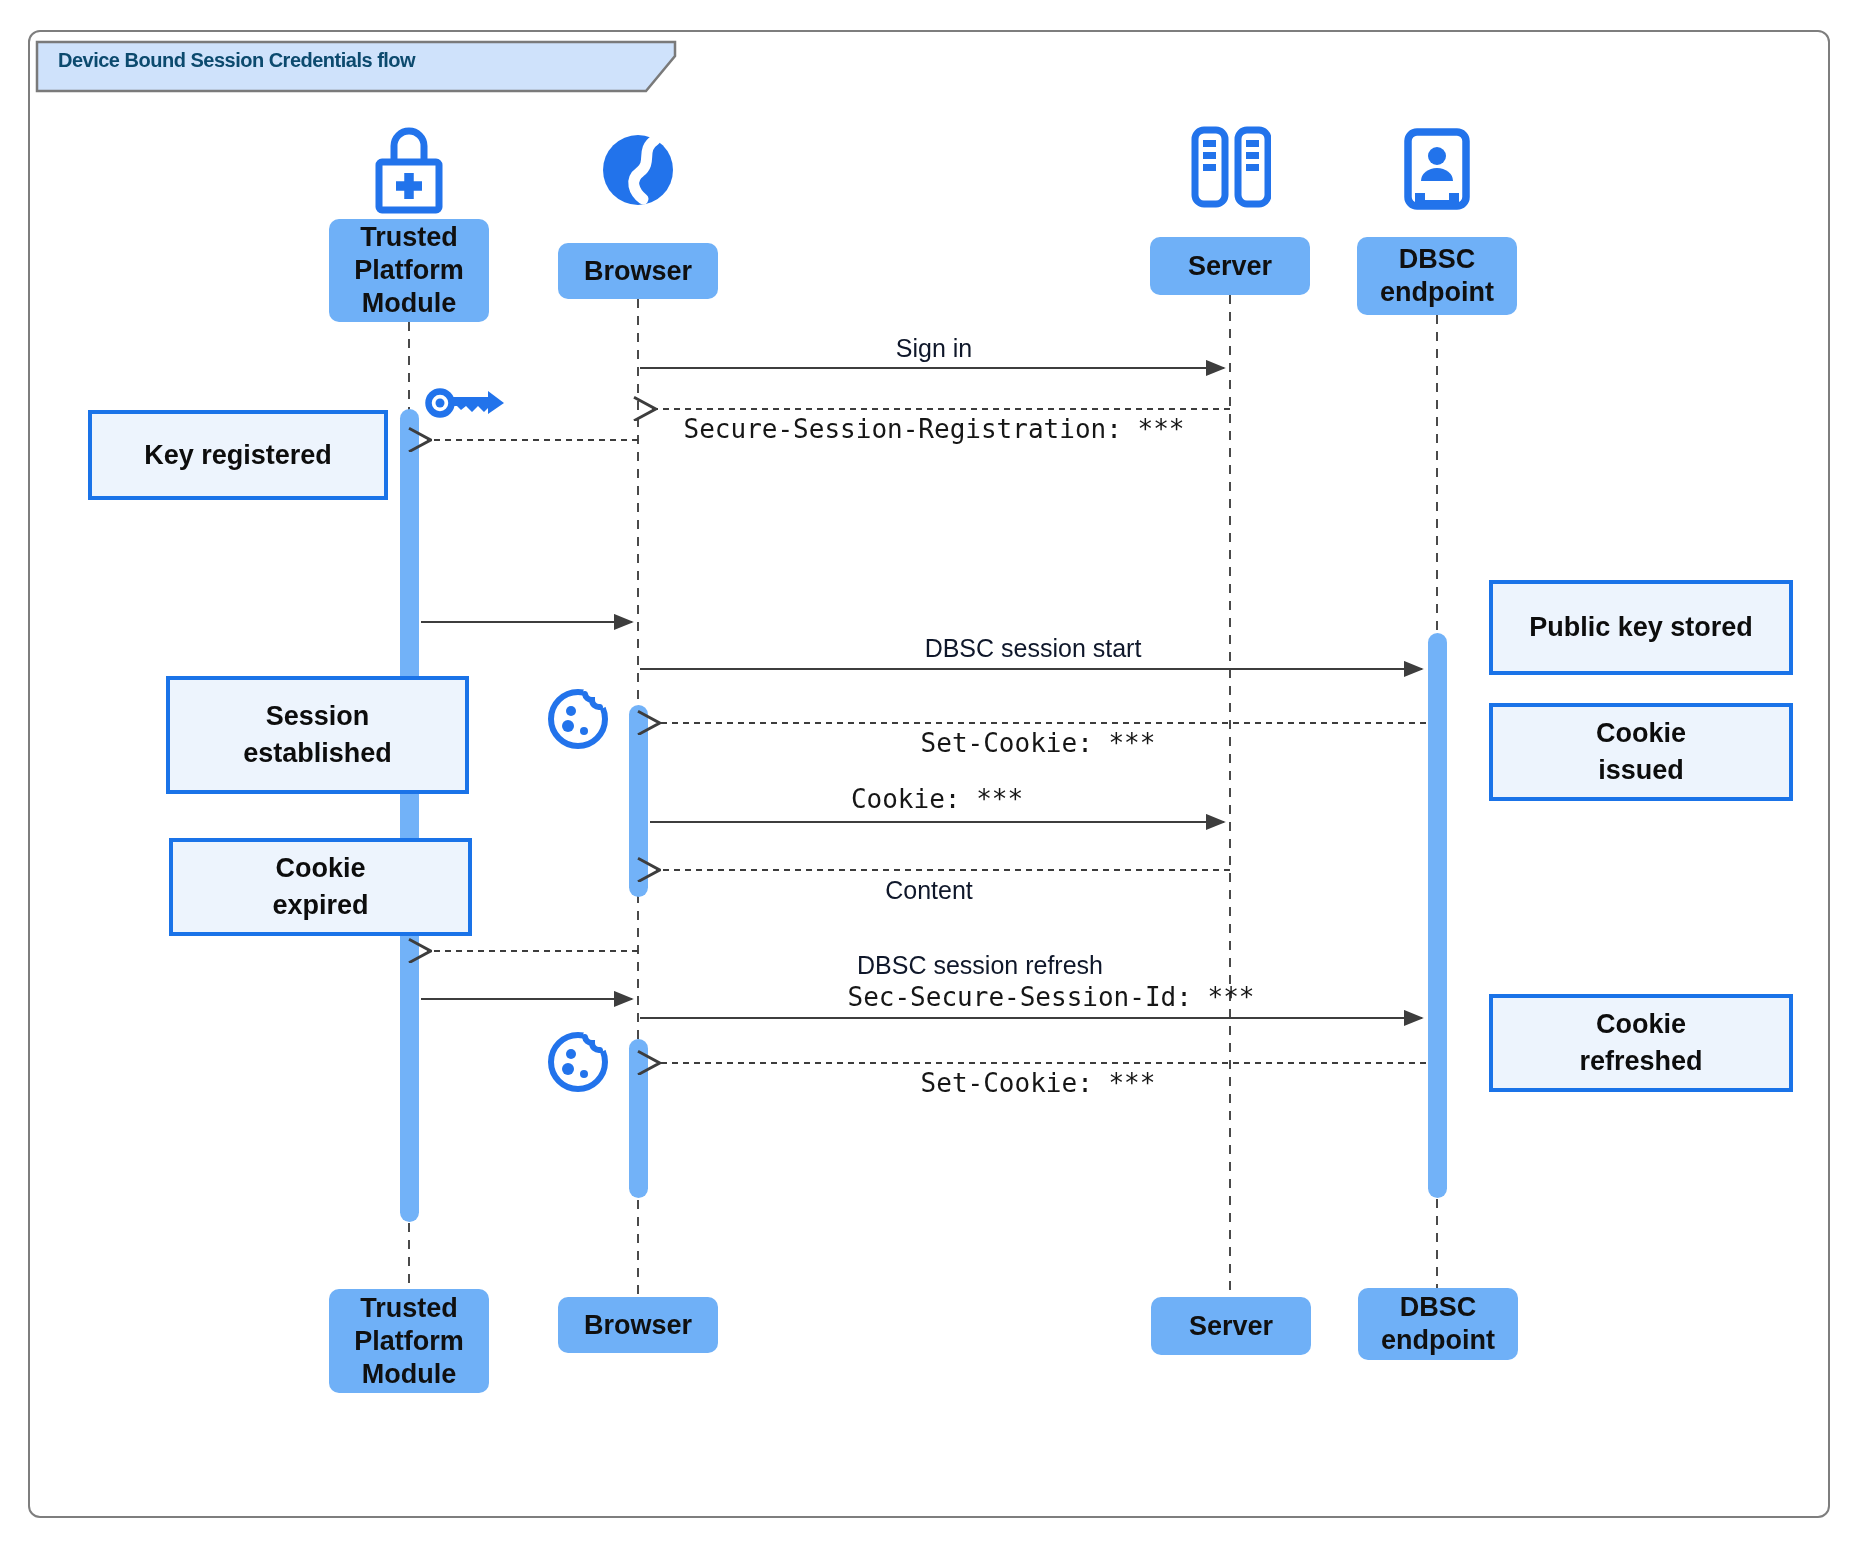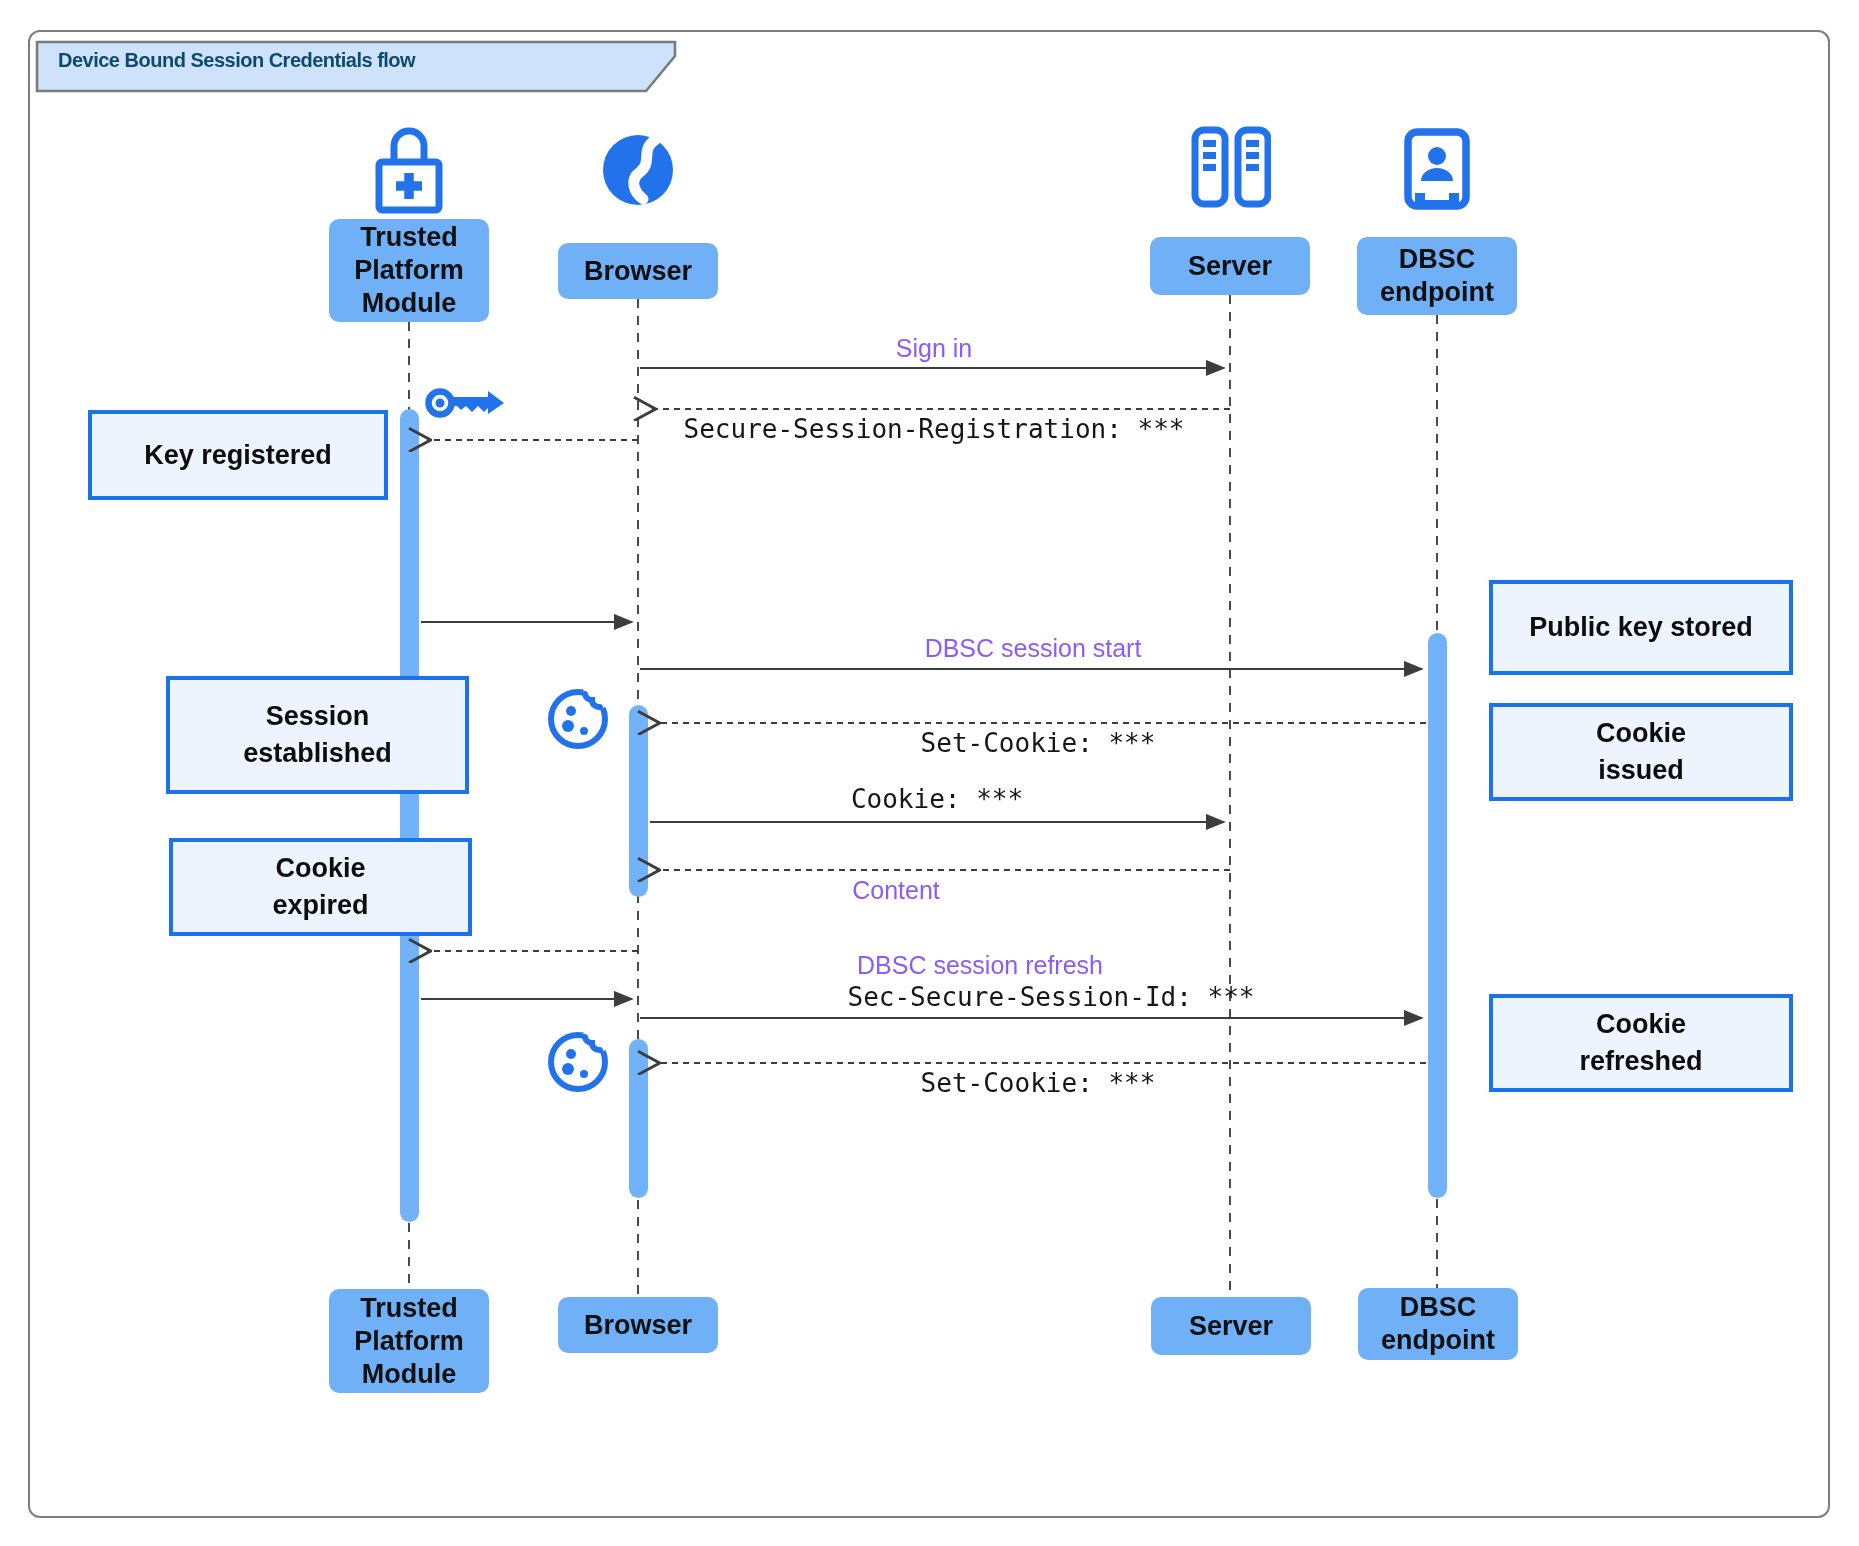--- a/index.html
+++ b/index.html
@@ -15,21 +15,21 @@
   
   .actor-box{background:#6fb0f7;border-radius:10px;display:flex;flex-direction:column;align-items:center;
              justify-content:center;color:#101010;font-weight:bold;font-size:27px;line-height:33px;z-index:5;text-align:center;}
   
   .note{background:#edf4fd;border:4px solid #1a73e8;display:flex;flex-direction:column;align-items:center;
         justify-content:center;color:#0d0d0d;font-weight:bold;font-size:27px;line-height:37px;z-index:5;text-align:center;margin-left:12px;}
   
   .activation{width:19px;background:#72b2f8;border-radius:10px;z-index:2;}
   
   .msg-label{z-index:4;white-space:nowrap;transform:translate(-50%,-50%);}
-  .msg-sans{font-family:"Liberation Sans", sans-serif;font-size:25px;color:#8b5cf6;}
+  .msg-sans{font-family:"Liberation Sans", sans-serif;font-size:25px;color:#0f172a;}
   .msg-mono{font-family:"DejaVu Sans Mono", monospace;font-size:26px;color:#161616;}
   svg.layer{left:0;top:0;width:1859px;height:1546px;pointer-events:none;}
   .z1{z-index:1}.z3{z-index:3}
   .icon{z-index:4;}
 </style>
 </head>
 <body>
 
 <div id="canvas">
 
@@ -77,21 +77,21 @@
       <line x1="640" y1="1018" x2="1422" y2="1018" marker-end="url(#mFilled)"></line>
       <line x1="1426" y1="1063" x2="656" y2="1063" stroke-dasharray="6 5" marker-end="url(#mOpen)"></line>
     </g>
   </svg>
 
   <div class="abs msg-label msg-sans" style="left:934px;top:348px;">Sign in</div>
   <div class="abs msg-label msg-mono" style="left:934px;top:429px;">Secure-Session-Registration: ***</div>
   <div class="abs msg-label msg-sans" style="left:1033px;top:648px;">DBSC session start</div>
   <div class="abs msg-label msg-mono" style="left:1038px;top:743px;">Set-Cookie: ***</div>
   <div class="abs msg-label msg-mono" style="left:937px;top:799px;">Cookie: ***</div>
-  <div class="abs msg-label msg-sans" style="left:896px;top:890px;text-align:center;">Content</div>
+  <div class="abs msg-label msg-sans" style="left:929px;top:890px;text-align:center;">Content</div>
   <div class="abs msg-label msg-sans" style="left:980px;top:965px;">DBSC session refresh</div>
   <div class="abs msg-label msg-mono" style="left:1011px;top:997px;margin-left:40px;">Sec-Secure-Session-Id: ***</div>
   <div class="abs msg-label msg-mono" style="left:1038px;top:1083px;">Set-Cookie: ***</div>
 
   <div class="abs note" style="left:76px;top:410px;width:292px;height:82px;">
     <div>Key registered</div>
   </div>
   <div class="abs note" style="left:154px;top:676px;width:295px;height:110px;">
     <div>Session</div>
     <div>established</div>

